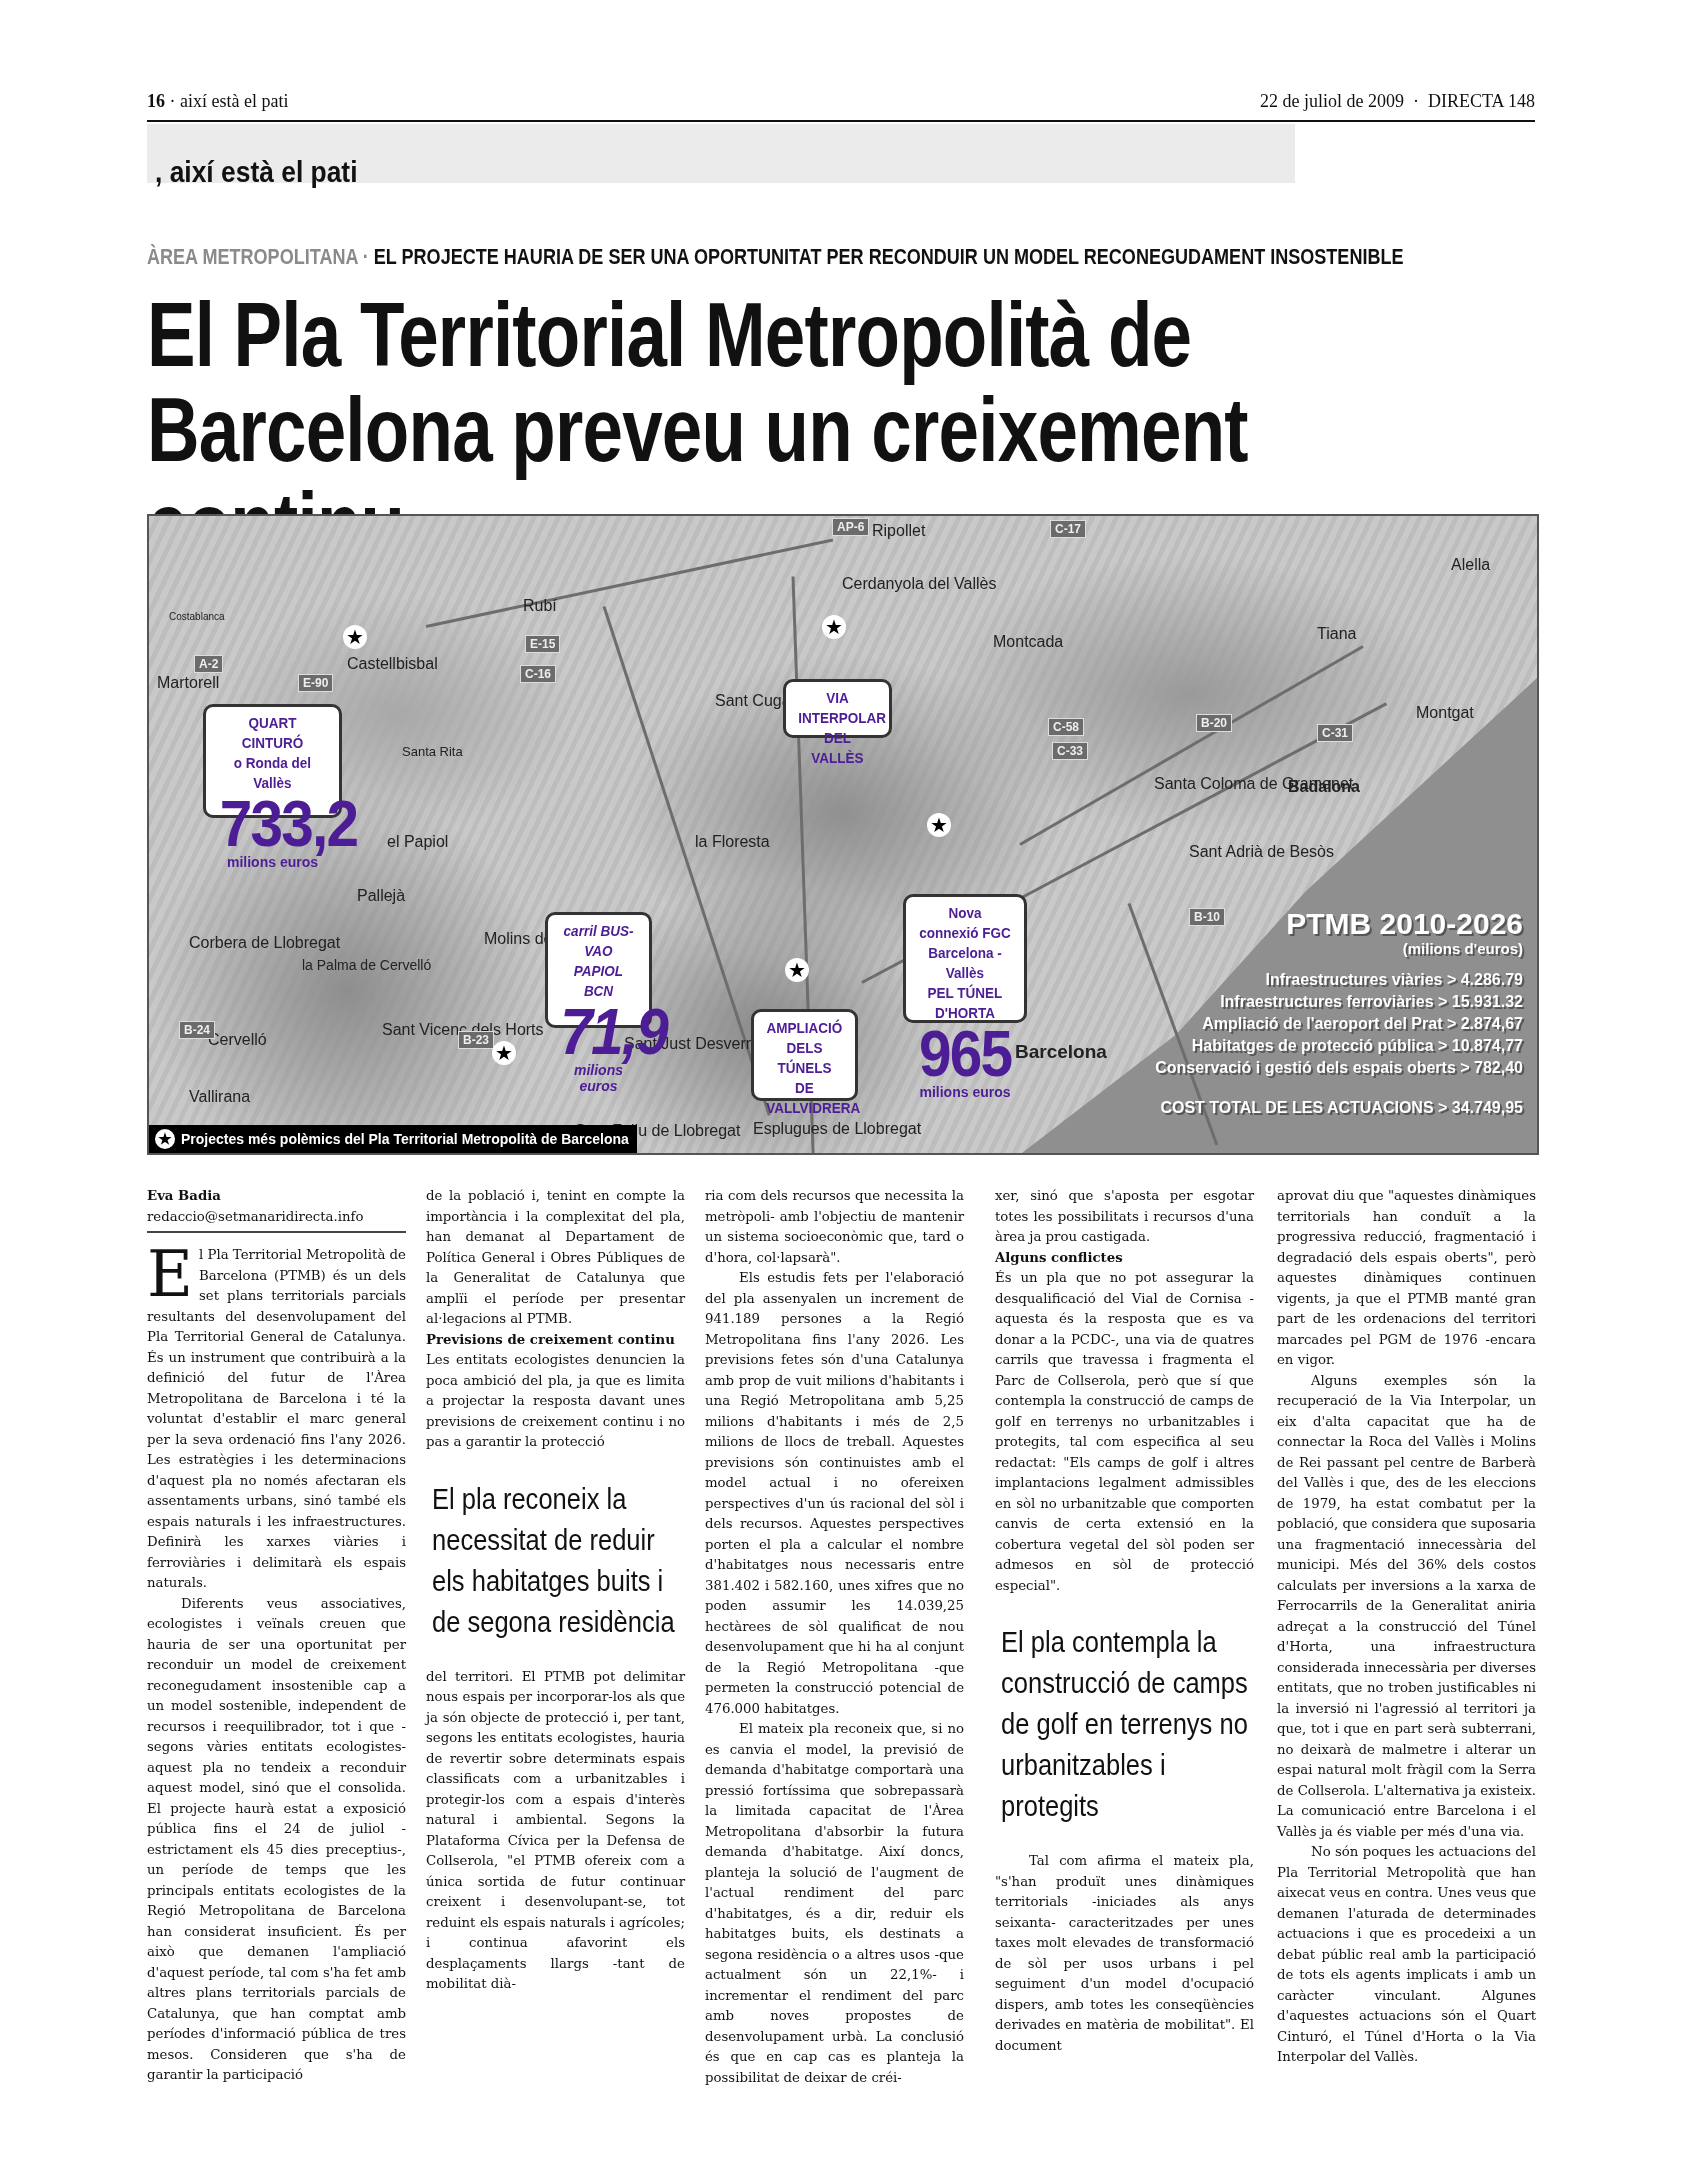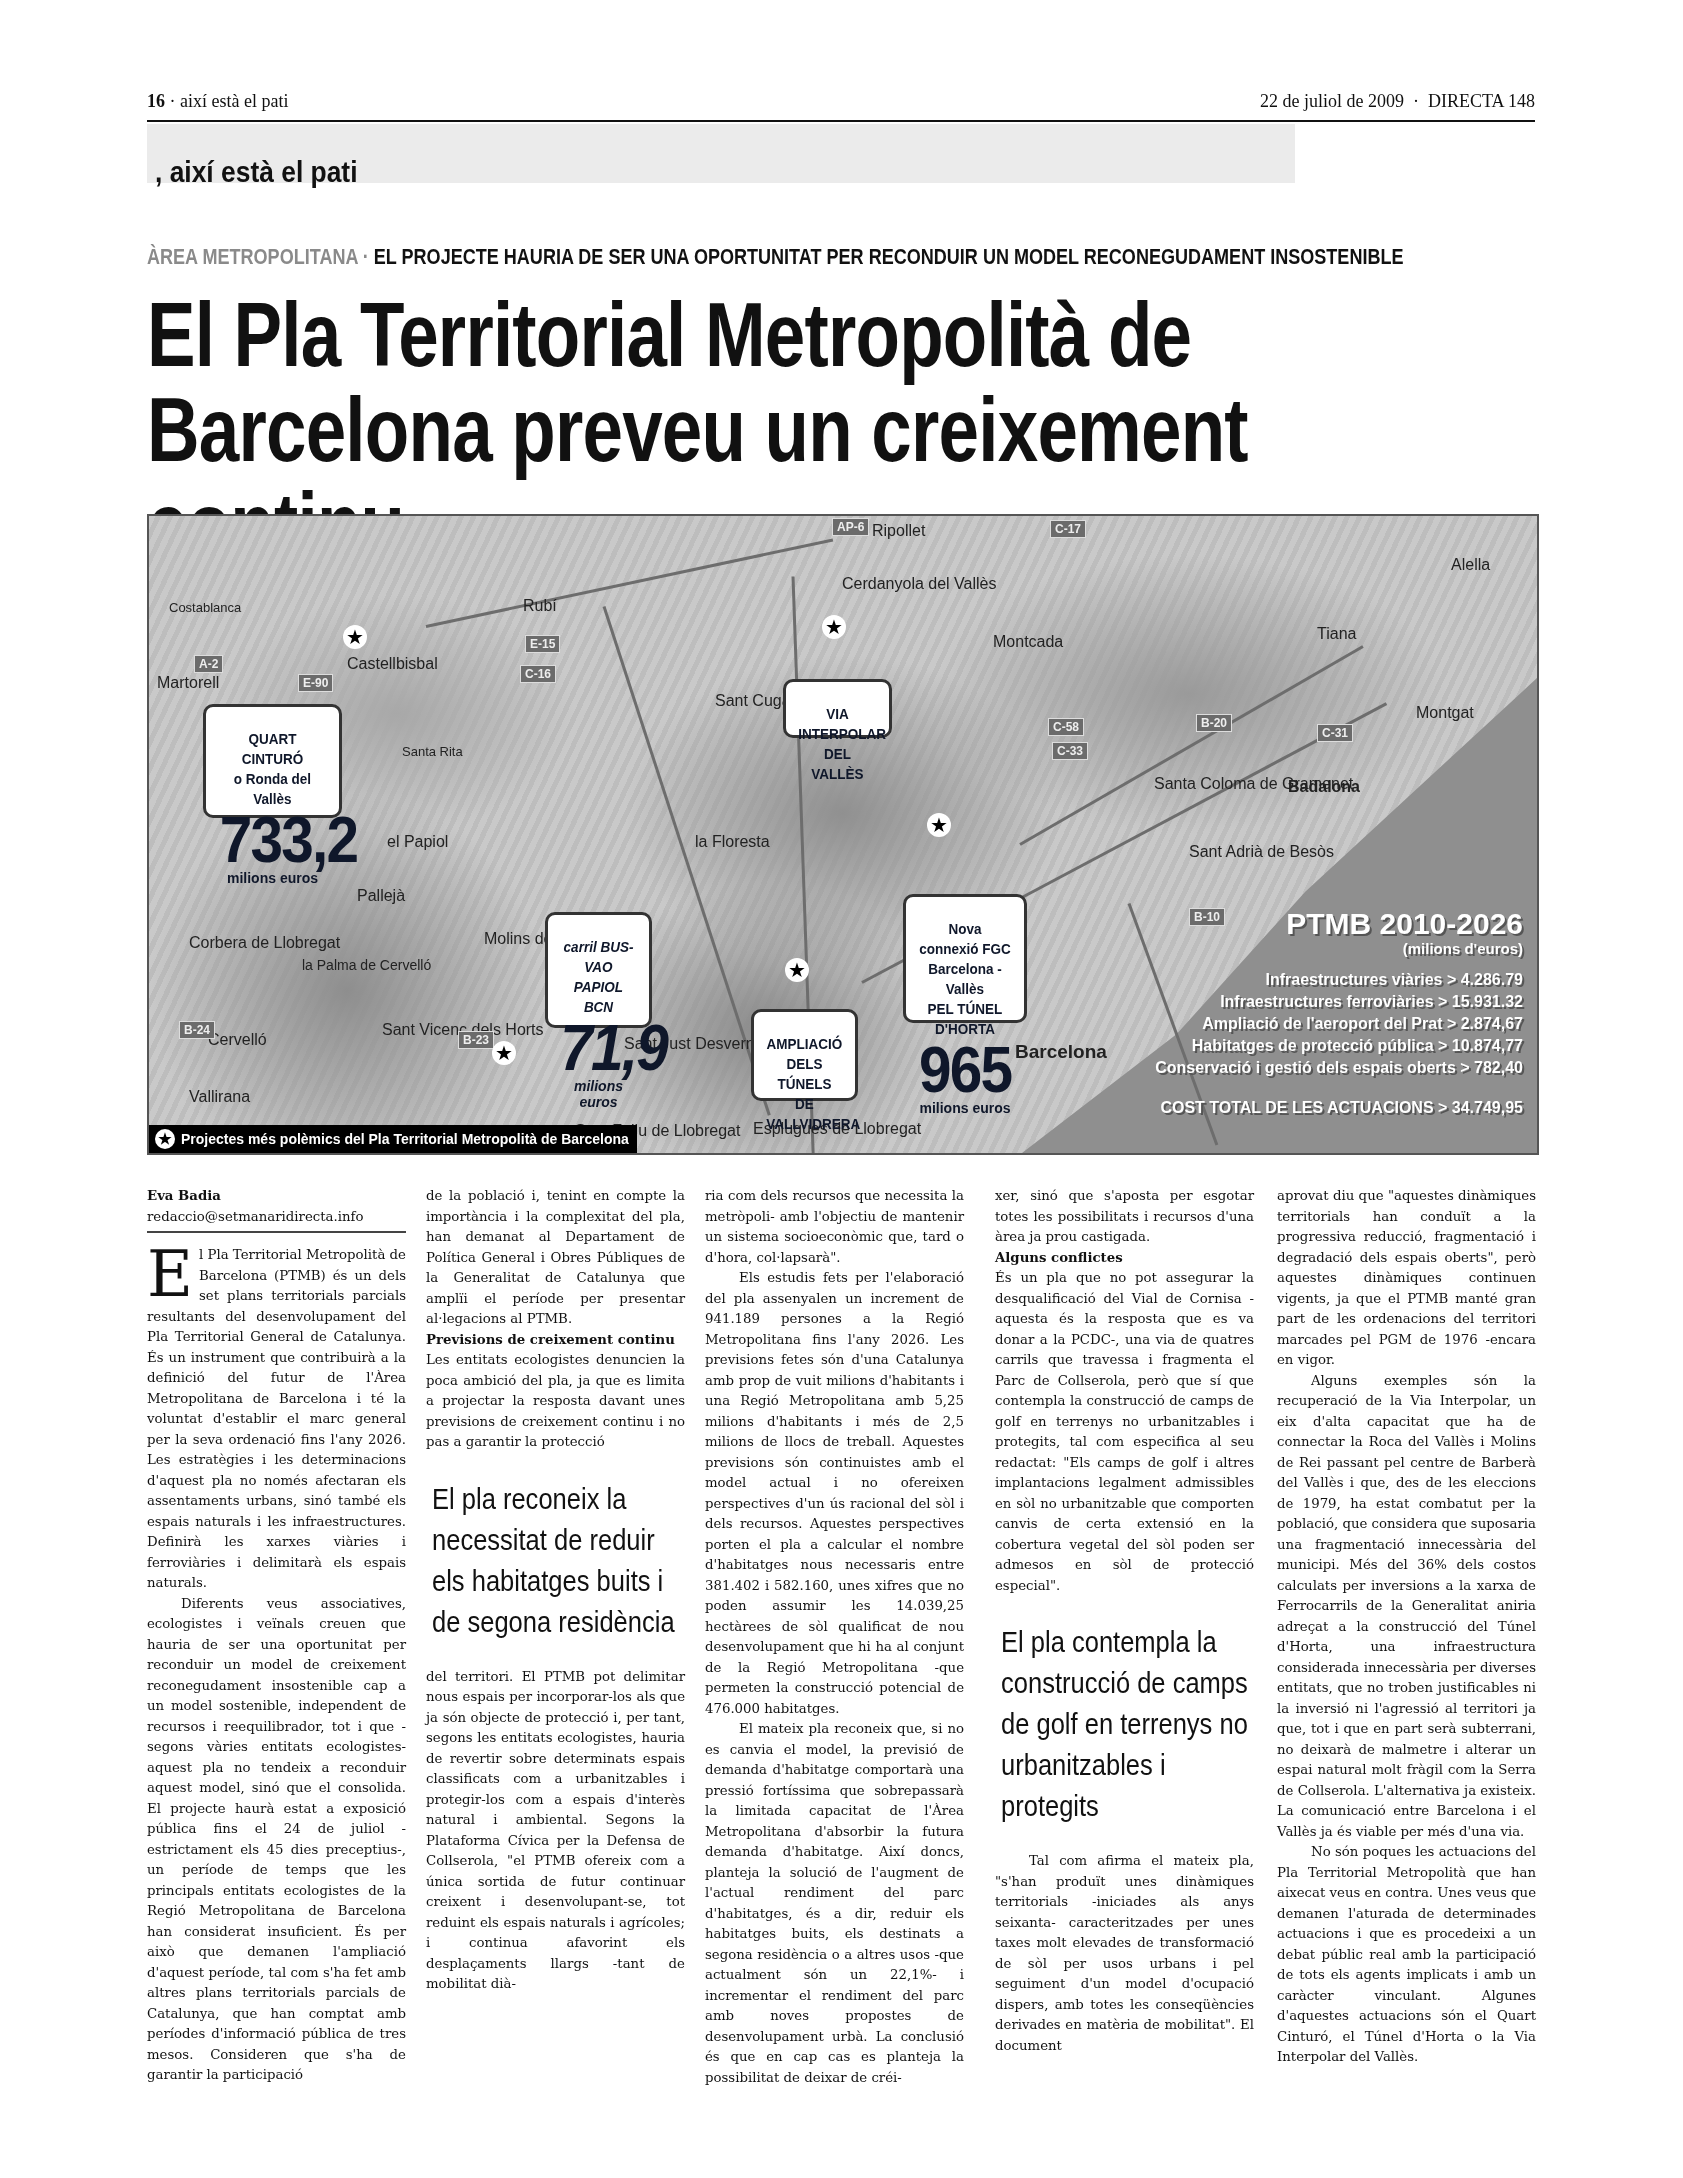--- a/index.html
+++ b/index.html
@@ -21,21 +21,21 @@
         radial-gradient(ellipse 257px 139px at 1040px 178px,#9a9a9a,transparent),
         radial-gradient(ellipse 198px 198px at 198px 475px,#8e8e8e,transparent),
         radial-gradient(ellipse 178px 149px at 614px 515px,#8a8a8a,transparent),
         repeating-linear-gradient(115deg,#c9c9c9 0 6px,#bdbdbd 6px 11px);}
   .sea{position:absolute;right:0;bottom:0;width:515px;height:475px;background:#8f8f8f;clip-path:polygon(100% 0,100% 100%,0 100%,30% 75%,55% 45%,80% 20%);}
   .road{position:absolute;background:#6d6d6d;height:3px;transform-origin:left center;}
   .place{position:absolute;font-family:"Liberation Sans",sans-serif;font-size:16px;color:#222;white-space:nowrap;}
   .place.big{font-size:19px;font-weight:bold;text-align:center;}
   .roadsign{position:absolute;background:#6b6b6b;color:#eee;font-family:"Liberation Sans",sans-serif;font-size:12px;font-weight:bold;padding:1px 4px;border:1px solid #ddd;}
   .star{position:absolute;width:24px;height:24px;border-radius:50%;background:#fff;text-align:center;line-height:24px;font-size:20px;color:#000;}
-  .callout{position:absolute;background:#fff;border:3px solid #333;border-radius:10px;text-align:center;font-family:"Liberation Sans",sans-serif;font-weight:bold;color:#0f172a;padding:22px 8px;box-sizing:border-box;}
+  .callout{position:absolute;background:#fff;border:3px solid #333;border-radius:10px;text-align:center;font-family:"Liberation Sans",sans-serif;font-weight:bold;color:#4c1d95;padding:6px 8px;box-sizing:border-box;}
   .callout .t{font-size:15px;line-height:20px;transform:scaleX(0.9);}
   .callout .n{font-size:65px;line-height:61px;letter-spacing:-2px;transform:scaleX(0.9);}
   .callout .u{font-size:14px;line-height:16px;}
   .ptmb{position:absolute;right:14px;top:392px;text-align:right;font-family:"Liberation Sans",sans-serif;font-weight:bold;color:#fff;text-shadow:2px 2px 0 #555;}
   .ptmb .ttl{font-size:30px;line-height:32px;}
   .ptmb .sub{font-size:15px;margin-bottom:12px;}
   .ptmb .row{font-size:16px;line-height:22px;}
   .ptmb .tot{font-size:16px;margin-top:20px;}
   .legend{position:absolute;left:0;bottom:0;background:#000;color:#fff;font-family:"Liberation Sans",sans-serif;font-weight:bold;font-size:14px;padding:4px 8px 4px 6px;display:flex;align-items:center;gap:6px;}
   .legend .lstar{width:20px;height:20px;border-radius:50%;background:#fff;color:#000;text-align:center;line-height:20px;font-size:15px;}
@@ -71,21 +71,21 @@
   <div class="road" style="left:277px;top:109px;width:416px;transform:rotate(-12deg);"></div>
   <div class="road" style="left:455px;top:89px;width:535px;transform:rotate(72deg);"></div>
   <div class="road" style="left:644px;top:59px;width:594px;transform:rotate(88deg);"></div>
   <div class="road" style="left:871px;top:327px;width:396px;transform:rotate(-30deg);"></div>
   <div class="road" style="left:713px;top:465px;width:594px;transform:rotate(-28deg);"></div>
   <div class="road" style="left:980px;top:386px;width:257px;transform:rotate(70deg);"></div>
 
   <span class="place" style="left:374px;top:81px;">Rubí</span>
   <span class="place" style="left:198px;top:139px;">Castellbisbal</span>
   <span class="place" style="left:8px;top:158px;">Martorell</span>
-  <span class="place" style="left:20px;top:84px;font-size:13px;">Costablanca</span>
+  <span class="place" style="left:20px;top:95px;font-size:10px;">Costablanca</span>
   <span class="place" style="left:223px;top:228px;font-size:13px;margin-left:30px;">Santa Rita</span>
   <span class="place" style="left:238px;top:317px;">el Papiol</span>
   <span class="place" style="left:208px;top:371px;">Pallejà</span>
   <span class="place" style="left:335px;top:414px;">Molins de Rei</span>
   <span class="place" style="left:40px;top:418px;">Corbera de Llobregat</span>
   <span class="place" style="left:153px;top:441px;font-size:14px;">la Palma de Cervelló</span>
   <span class="place" style="left:59px;top:515px;">Cervelló</span>
   <span class="place" style="left:40px;top:572px;">Vallirana</span>
   <span class="place" style="left:233px;top:505px;">Sant Vicenç dels Horts</span>
   <span class="place" style="left:475px;top:519px;">Sant Just Desvern</span>

